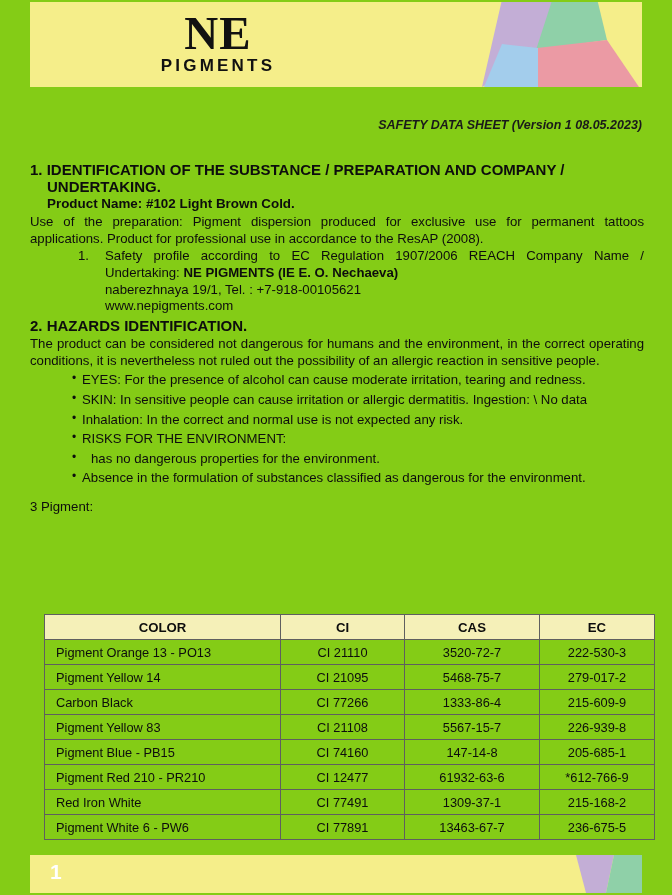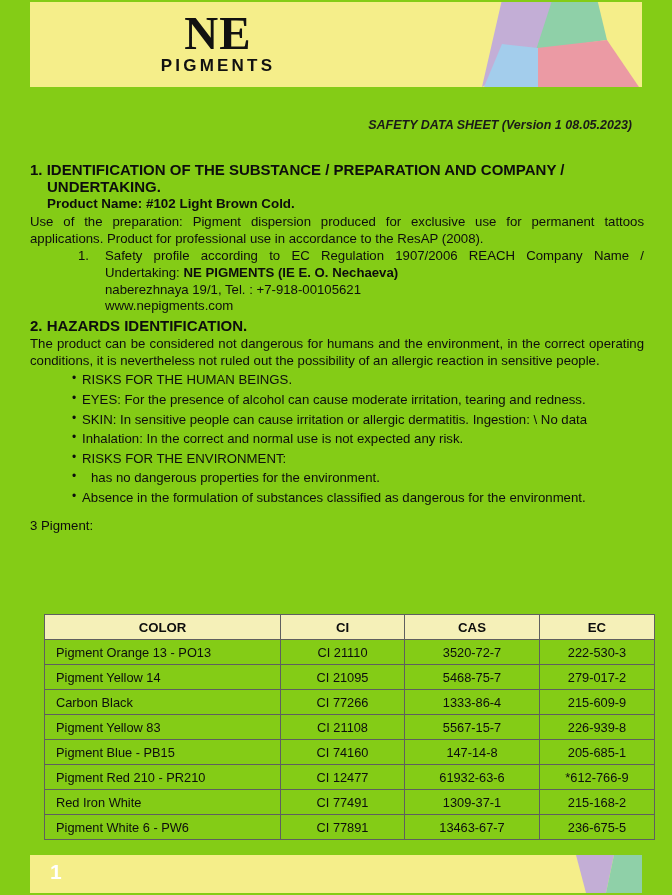--- a/index.html
+++ b/index.html
@@ -60,21 +60,21 @@
     line-height: 20px;
     letter-spacing: 3.2px;
     color: #111111;
     display: block;
     margin-top: -2px;
   }
 
   
   #sds-line {
     position: absolute;
-    left: 20px;
+    left: 30px;
     top: 118px;
     width: 612px;
     text-align: right;
     font-style: italic;
     font-weight: bold;
     font-size: 12.5px;
     color: #1a1a1a;
   }
 
   
@@ -262,23 +262,20 @@
         <span class="ll">www.nepigments.com</span>
       </li>
     </ol>
 
     <div class="sec-head" style="margin-top:2px;">2. HAZARDS IDENTIFICATION.</div>
 
     <div class="para">The product can be considered not dangerous for humans and the environment, in the correct operating conditions, it is nevertheless not ruled out the possibility of an allergic reaction in sensitive people.</div>
 
     <ul class="bullets">
       <li>
-        <span>RISKS FOR THE HUMAN BEINGS.</span>
-      </li>
-      <li>
         <span>EYES: For the presence of alcohol can cause moderate irritation, tearing and redness.</span>
       </li>
       <li>
         <span>SKIN: In sensitive people can cause irritation or allergic dermatitis. Ingestion: \ No data</span>
       </li>
       <li>
         <span>Inhalation: In the correct and normal use is not expected any risk.</span>
       </li>
       <li>
         <span>RISKS FOR THE ENVIRONMENT:</span>

